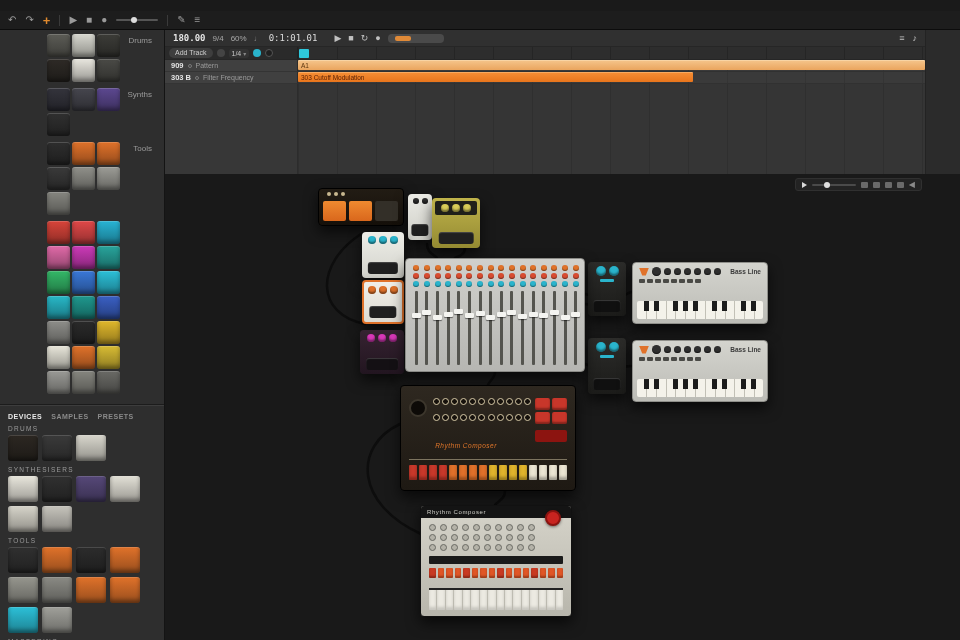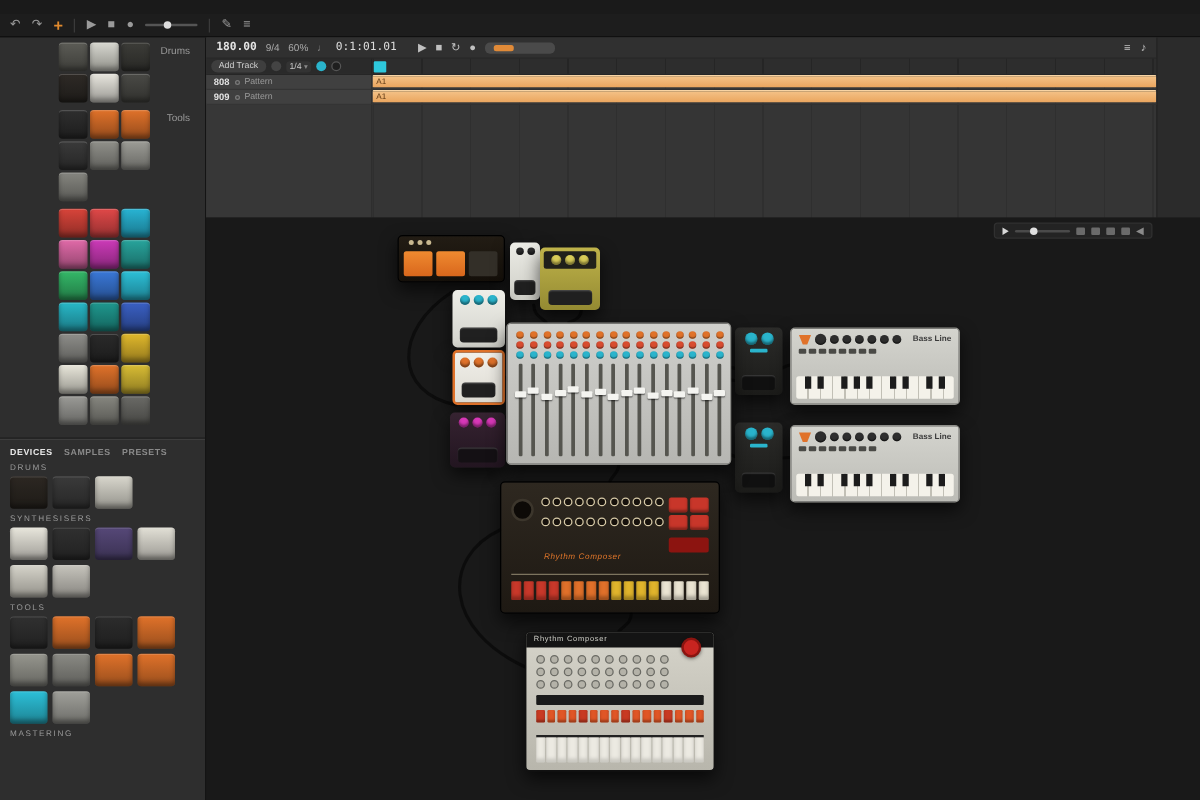--- a/index.html
+++ b/index.html
@@ -232,20 +232,29 @@
             <span class="b-icon" style="background: linear-gradient(rgb(216, 216, 208), rgb(143, 143, 137));"></span>
             <span class="b-icon" style="background: linear-gradient(rgb(60, 60, 56), rgb(40, 40, 37));"></span>
             <span class="b-icon" style="background: linear-gradient(rgb(46, 42, 38), rgb(30, 28, 25));"></span>
             <span class="b-icon" style="background: linear-gradient(rgb(232, 230, 222), rgb(153, 152, 147));"></span>
             <span class="b-icon" style="background: linear-gradient(rgb(74, 74, 70), rgb(49, 49, 46));"></span>
           </div>
           <span class="b-label">Drums</span>
         </div>
         <div class="b-sec">
           <div class="b-icons">
+            <span class="b-icon" style="background: linear-gradient(rgb(52, 52, 60), rgb(34, 34, 40));"></span>
+            <span class="b-icon" style="background: linear-gradient(rgb(70, 70, 78), rgb(46, 46, 51));"></span>
+            <span class="b-icon" style="background: linear-gradient(rgb(92, 72, 144), rgb(61, 48, 95));"></span>
+            <span class="b-icon" style="background: linear-gradient(rgb(48, 48, 48), rgb(32, 32, 32));"></span>
+          </div>
+          <span class="b-label">Synths</span>
+        </div>
+        <div class="b-sec">
+          <div class="b-icons">
             <span class="b-icon" style="background: linear-gradient(rgb(46, 46, 46), rgb(30, 30, 30));"></span>
             <span class="b-icon" style="background: linear-gradient(rgb(224, 114, 42), rgb(148, 75, 28));"></span>
             <span class="b-icon" style="background: linear-gradient(rgb(224, 114, 42), rgb(148, 75, 28));"></span>
             <span class="b-icon" style="background: linear-gradient(rgb(58, 58, 58), rgb(38, 38, 38));"></span>
             <span class="b-icon" style="background: linear-gradient(rgb(144, 144, 138), rgb(95, 95, 91));"></span>
             <span class="b-icon" style="background: linear-gradient(rgb(156, 156, 150), rgb(103, 103, 99));"></span>
             <span class="b-icon" style="background: linear-gradient(rgb(134, 134, 128), rgb(88, 88, 84));"></span>
           </div>
           <span class="b-label">Tools</span>
         </div>
@@ -348,39 +357,39 @@
           <span class="tb2-dot cyan"></span>
           <span class="tb2-dot dark"></span>
         </div>
         <div class="ruler">
           <div class="playhead"></div>
         </div>
       </div>
 
       <div class="trackrow">
         <div class="tr-head">
-          <span class="tr-name">808</span>
+          <span class="tr-name">909</span>
           <span class="tr-dot"></span>
           <span class="tr-mode">Pattern</span>
         </div>
         <div class="tr-lane">
           <div class="clip clip-light">
             <span>A1</span>
           </div>
         </div>
       </div>
       <div class="trackrow">
         <div class="tr-head">
-          <span class="tr-name">909</span>
+          <span class="tr-name">303 B</span>
           <span class="tr-dot"></span>
-          <span class="tr-mode">Pattern</span>
+          <span class="tr-mode">Filter Frequency</span>
         </div>
         <div class="tr-lane">
-          <div class="clip clip-light">
-            <span>A1</span>
+          <div class="clip clip-bright">
+            <span>303 Cutoff Modulation</span>
           </div>
         </div>
       </div>
 
       <div class="tl-empty">
         <div class="empty-left"></div>
         <div class="empty-lane"></div>
       </div>
     </div>
     <div class="tl-gutter"></div>

